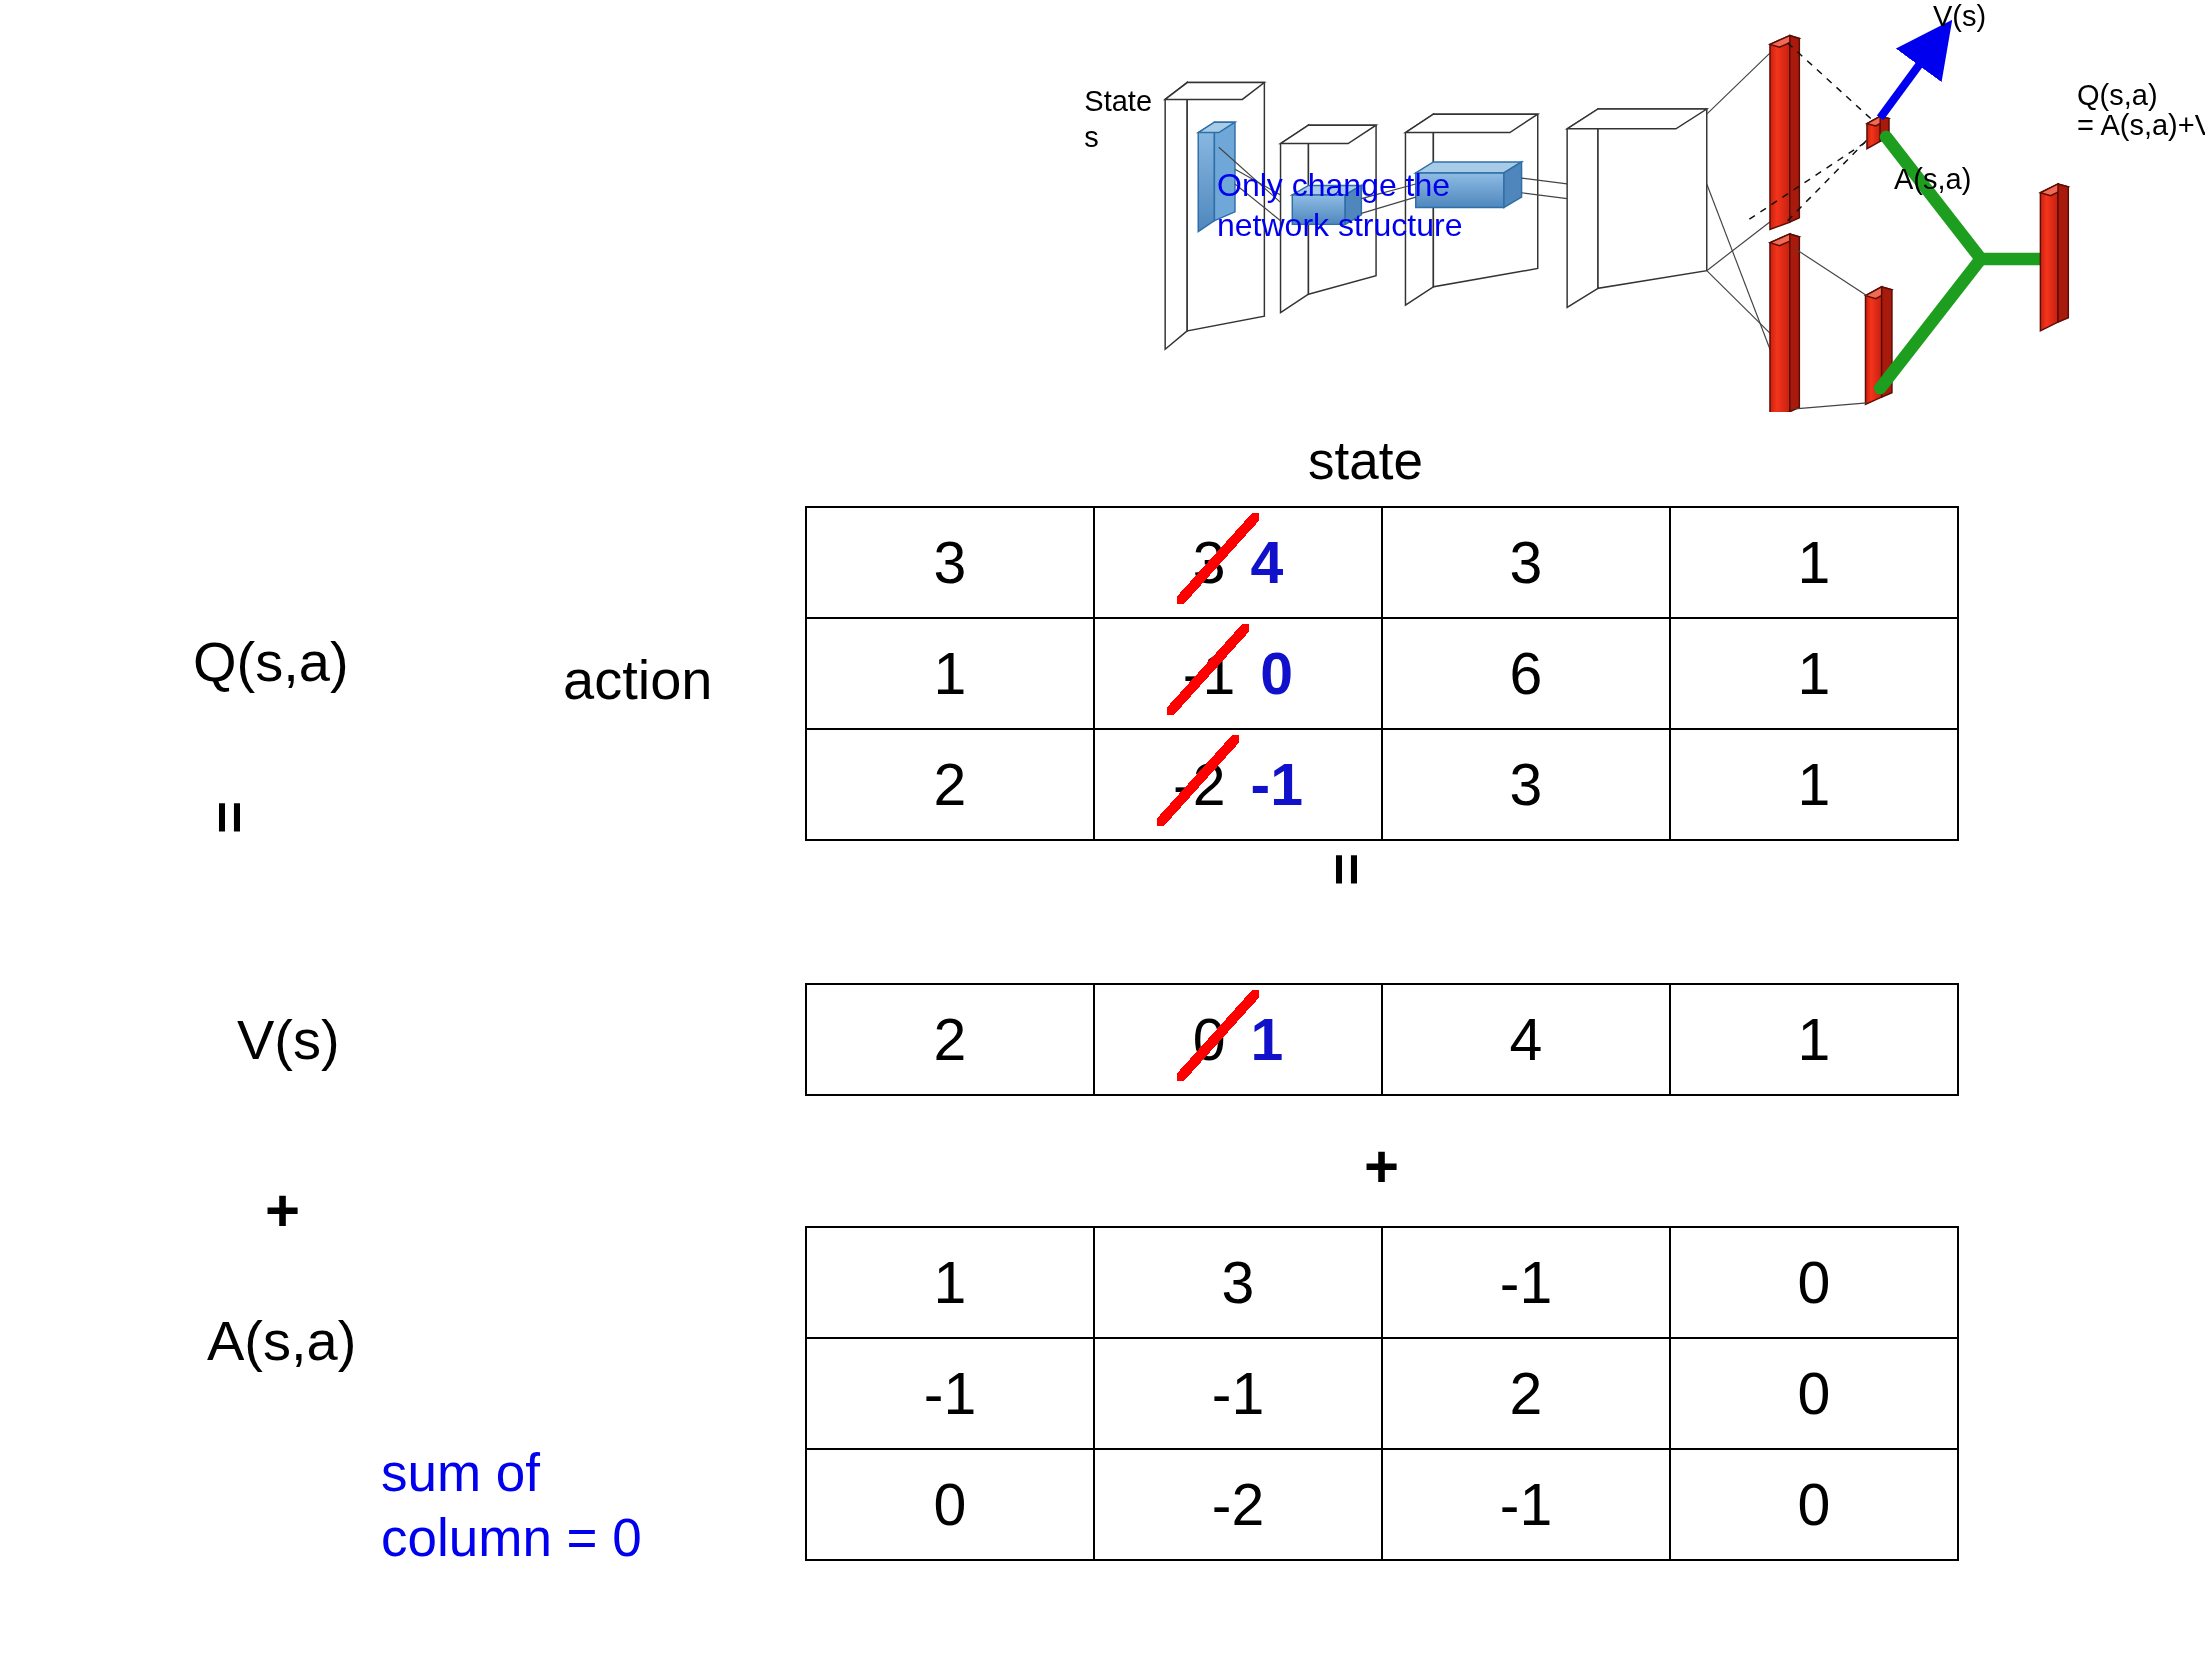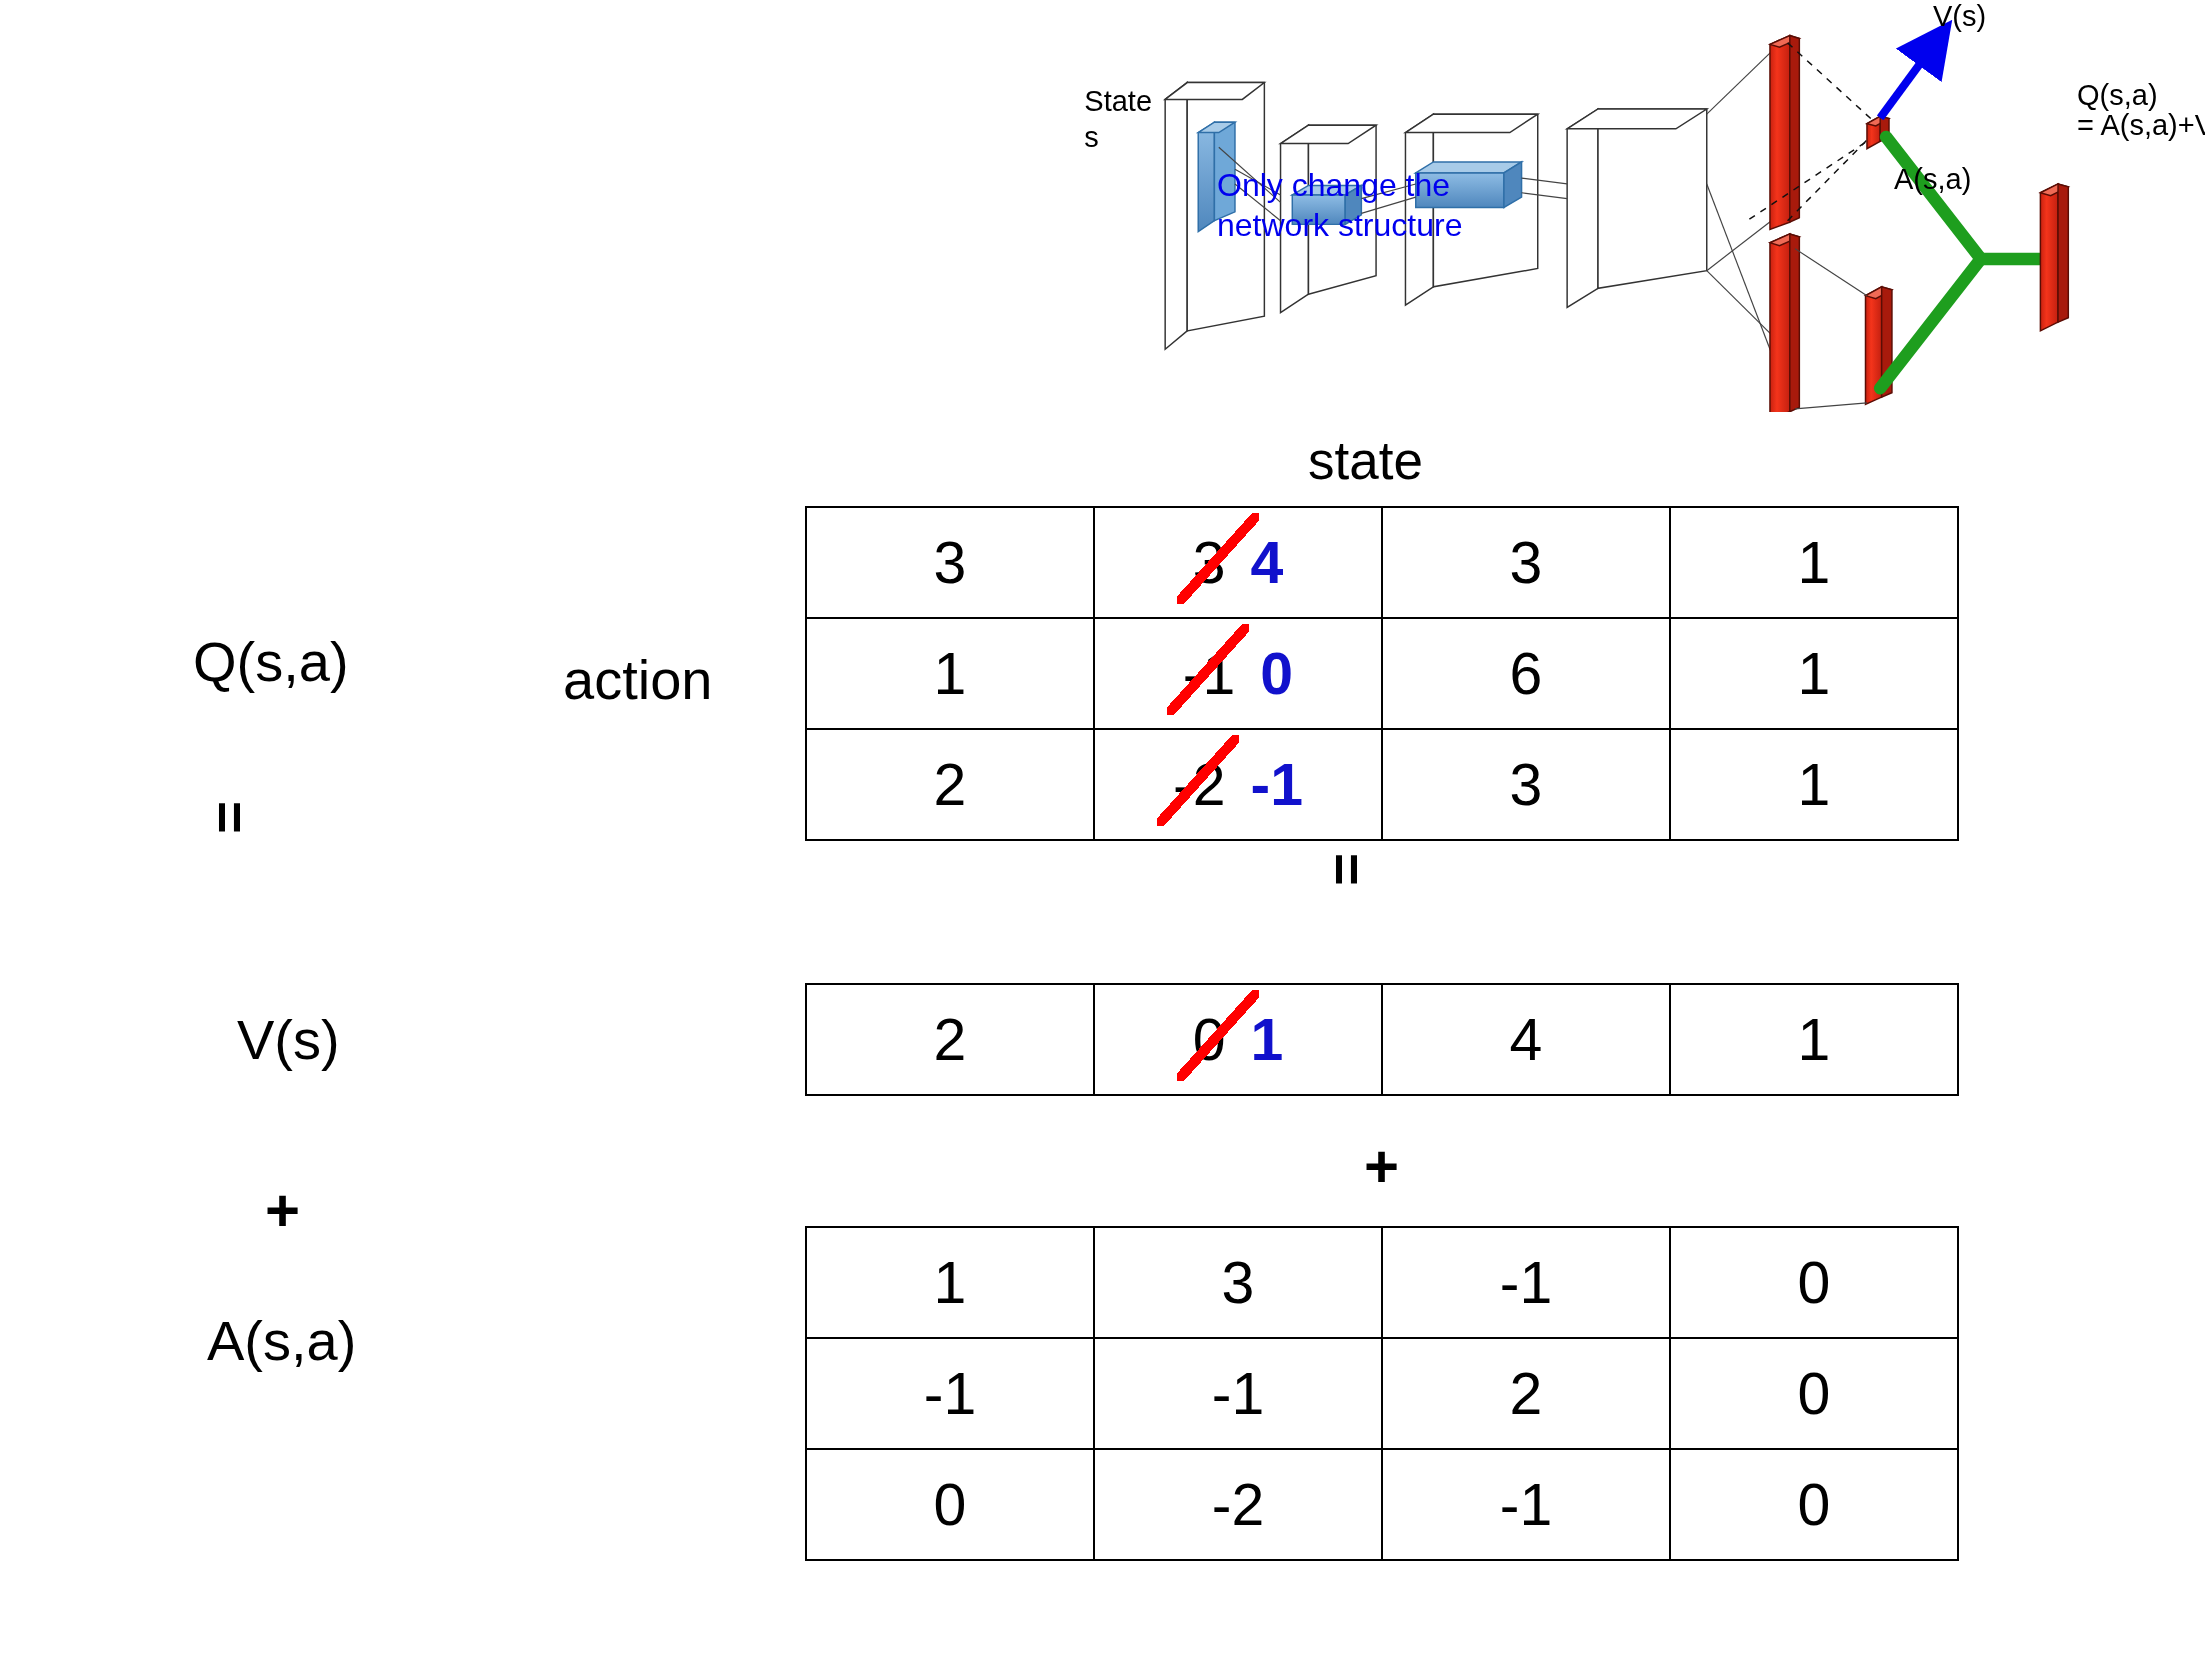--- a/index.html
+++ b/index.html
@@ -285,20 +285,22 @@
     <div class="dg-text" style="left:989px; top:109px;">= A(s,a)+V(s)</div>
   </div>
 
   <div class="lbl lbl-q">Q(s,a)</div>
   <div class="lbl lbl-eq1">=</div>
   <div class="lbl lbl-action">action</div>
   <div class="lbl lbl-v">V(s)</div>
   <div class="lbl lbl-plus">+</div>
   <div class="lbl lbl-a">A(s,a)</div>
 
+  <div class="note note-sum">sum of
+column = 0</div>
 
   <div class="state-head">state</div>
   <div class="op op-eq2">=</div>
   <div class="op op-plus2">+</div>
 
   <table class="grid" id="q-table">
     <tbody>
       <tr>
         <td><span>3</span></td>
         <td>

